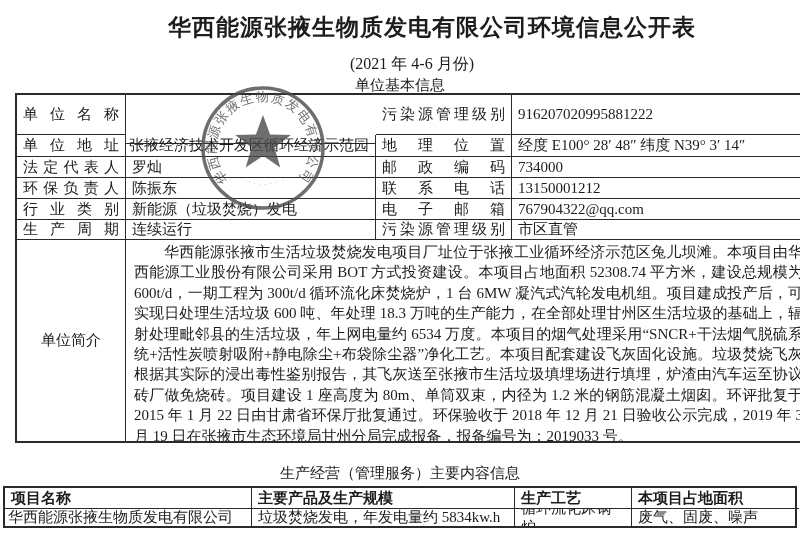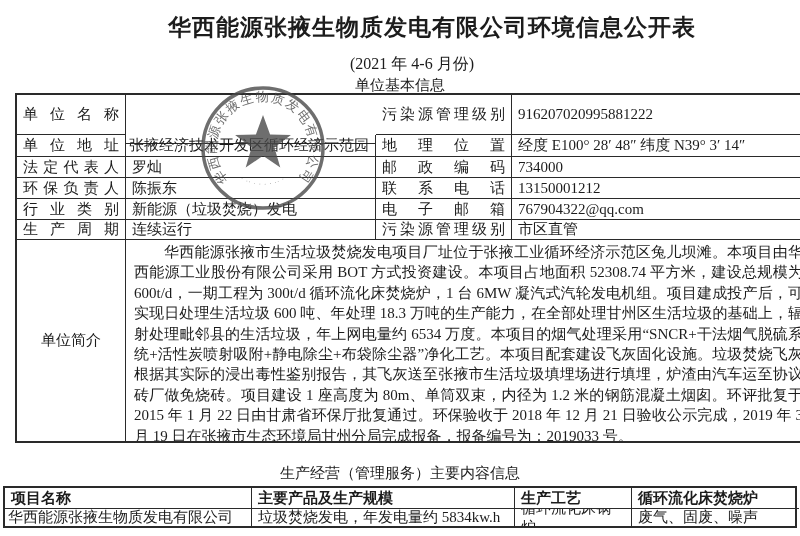--- a/index.html
+++ b/index.html
@@ -129,21 +129,21 @@
     </div>
   </div>
 
   <div class="section-title section-prod">生产经营（管理服务）主要内容信息</div>
 
   <div class="tbl" id="prod-table">
     <div class="grid">
       <div class="cell head">项目名称</div>
       <div class="cell head">主要产品及生产规模</div>
       <div class="cell head">生产工艺</div>
-      <div class="cell head last-col">循环流化床焚烧炉</div>
+      <div class="cell head last-col">本项目占地面积</div>
       <div class="cell last-row" style="padding:0 3px;">华西能源张掖生物质发电有限公司</div>
       <div class="cell last-row">垃圾焚烧发电，年发电量约 5834kw.h</div>
       <div class="cell last-row">循环流化床锅炉</div>
       <div class="cell last-col last-row">废气、固废、噪声</div>
     </div>
   </div>
 
   <svg id="stamp" viewBox="0 0 134 134" xmlns="http://www.w3.org/2000/svg">
     <circle cx="67" cy="67" r="60" fill="none" stroke="#4a4a4a" stroke-width="3.5"></circle>
     <path id="seal-text-circle" d="M 67 114 A 47 47 0 1 1 67.01 114" fill="none"></path>

